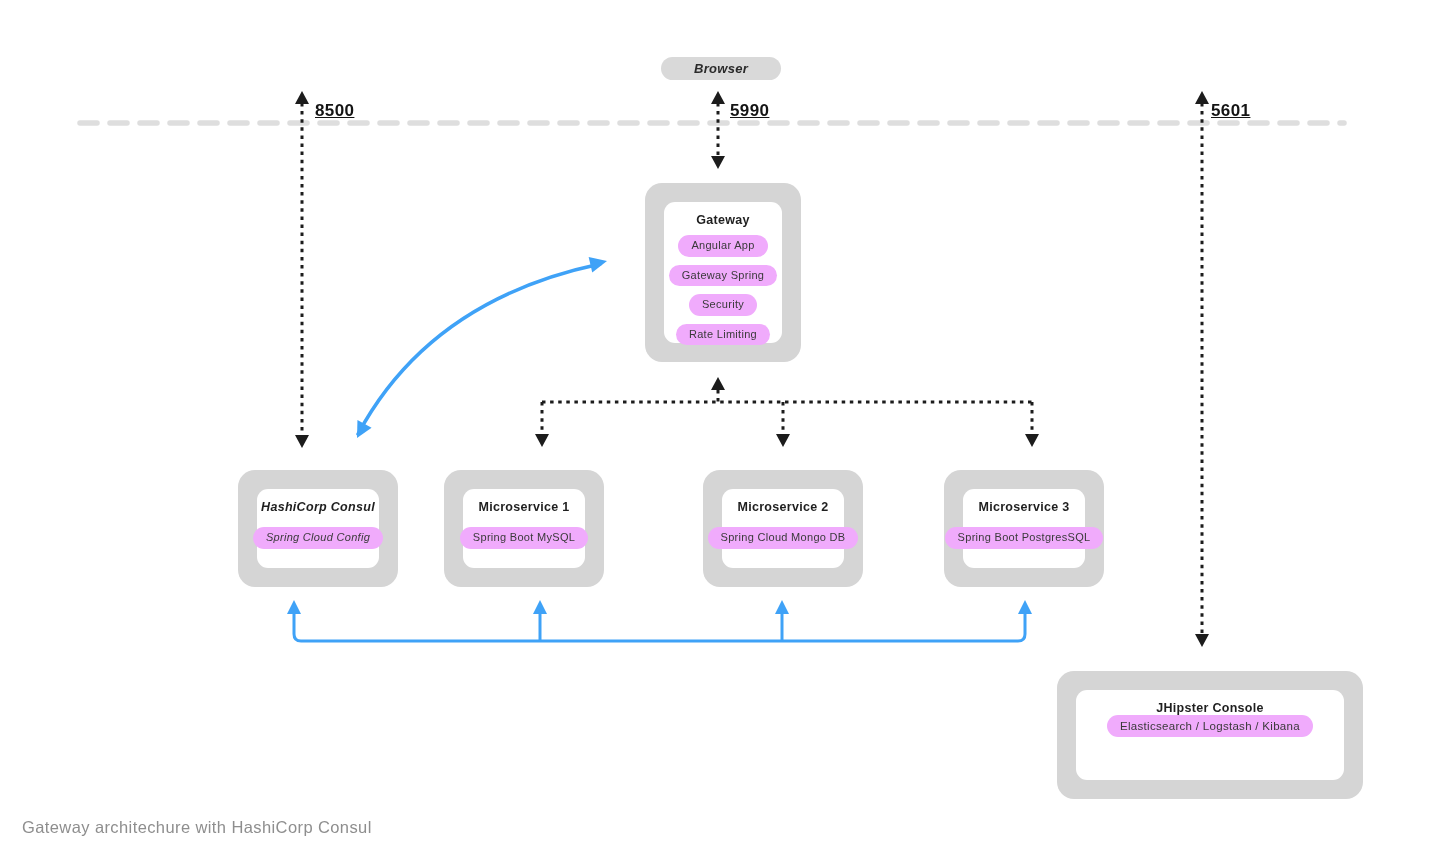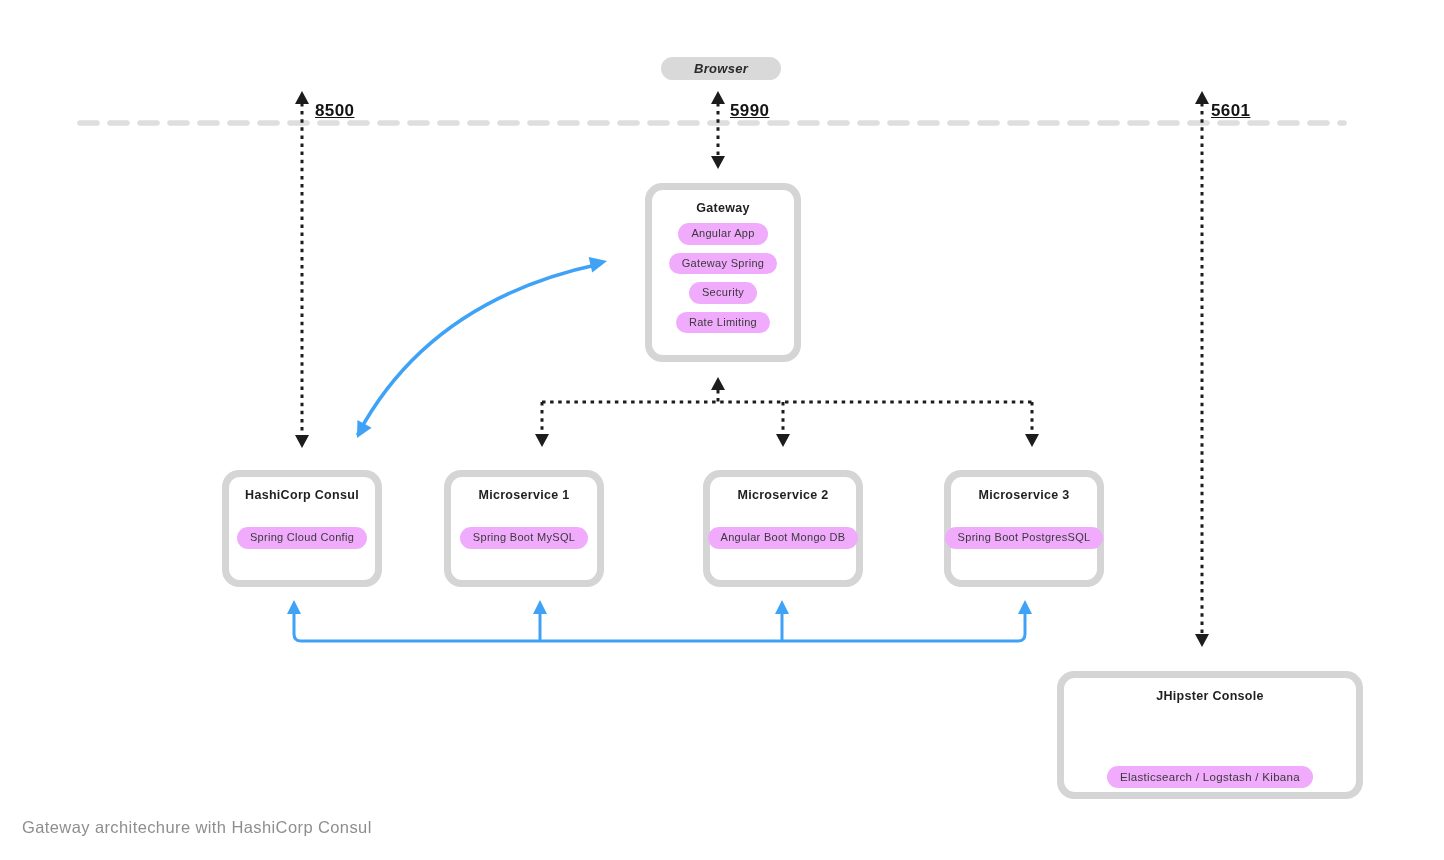--- a/index.html
+++ b/index.html
@@ -10,37 +10,37 @@
   .abs{position:absolute;}
   
   .browser-pill{
     left:661px;top:57px;width:120px;height:23px;background:#d9d9d9;border-radius:12px;
     display:flex;align-items:center;justify-content:center;
     font-size:13px;font-weight:bold;color:#2b2b2b;letter-spacing:.3px;font-style:italic;
   }
   
   .port-label{font-size:17px;font-weight:bold;color:#141414;letter-spacing:.4px;text-decoration:underline;}
   
-  .node{background:#d5d5d5;border-radius:17px;padding:7px;box-sizing:border-box;}
+  .node{background:#d5d5d5;border-radius:17px;padding:19px;box-sizing:border-box;}
   .node-inner{
     background:#ffffff;border-radius:11px;width:100%;height:100%;box-sizing:border-box;
     display:flex;flex-direction:column;align-items:center;
   }
   .node-title{font-size:12.5px;font-weight:bold;color:#1f1f1f;letter-spacing:.3px;margin-top:11px;}
   .pill{
     background:#f0abfc;border-radius:11px;padding:5px 13px;font-size:11px;color:#3a3a3a;
     letter-spacing:.3px;white-space:nowrap;line-height:1.05;
   }
   .gateway-box{left:645px;top:183px;width:156px;height:179px;}
   .gateway-box .pill{margin-top:8px;}
   .gateway-box .pill:first-of-type{margin-top:9px;}
   .service-box{width:160px;height:117px;top:470px;}
   .service-box .pill-wrap{flex:1;display:flex;align-items:center;justify-content:center;width:100%;margin-bottom:6px;}
   .console-box{left:1057px;top:671px;width:306px;height:128px;}
-  .console-box .pill-wrap{flex:1;display:flex;align-items:flex-end;justify-content:center;width:100%;margin-bottom:4px;}
+  .console-box .pill-wrap{flex:1;display:flex;align-items:flex-start;justify-content:center;width:100%;margin-bottom:4px;}
   .console-box .pill{font-size:11.5px;}
   
   .caption{left:22px;top:818px;font-size:16.5px;color:#8e8e8e;letter-spacing:.4px;}
   svg.connectors{position:absolute;left:0;top:0;pointer-events:none;}
 </style>
 </head>
 <body>
 
 <div id="canvas">
 
@@ -106,21 +106,21 @@
   <div class="abs node gateway-box">
     <div class="node-inner">
       <div class="node-title">Gateway</div>
       <div class="pill">Angular App</div>
       <div class="pill">Gateway Spring</div>
       <div class="pill">Security</div>
       <div class="pill">Rate Limiting</div>
     </div>
   </div>
 
-  <div class="abs node service-box" style="left:222px;">
+  <div class="abs node service-box" style="left:238px;font-style:italic;">
     <div class="node-inner">
       <div class="node-title">HashiCorp Consul</div>
       <div class="pill-wrap">
           <div class="pill">Spring Cloud Config</div>
         </div>
     </div>
   </div>
 
   <div class="abs node service-box" style="left:444px;">
     <div class="node-inner">
@@ -128,21 +128,21 @@
       <div class="pill-wrap">
           <div class="pill">Spring Boot MySQL</div>
         </div>
     </div>
   </div>
 
   <div class="abs node service-box" style="left:703px;">
     <div class="node-inner">
       <div class="node-title">Microservice 2</div>
       <div class="pill-wrap">
-          <div class="pill">Angular Boot Mongo DB</div>
+          <div class="pill">Spring Cloud Mongo DB</div>
         </div>
     </div>
   </div>
 
   <div class="abs node service-box" style="left:944px;">
     <div class="node-inner">
       <div class="node-title">Microservice 3</div>
       <div class="pill-wrap">
           <div class="pill">Spring Boot PostgresSQL</div>
         </div>

